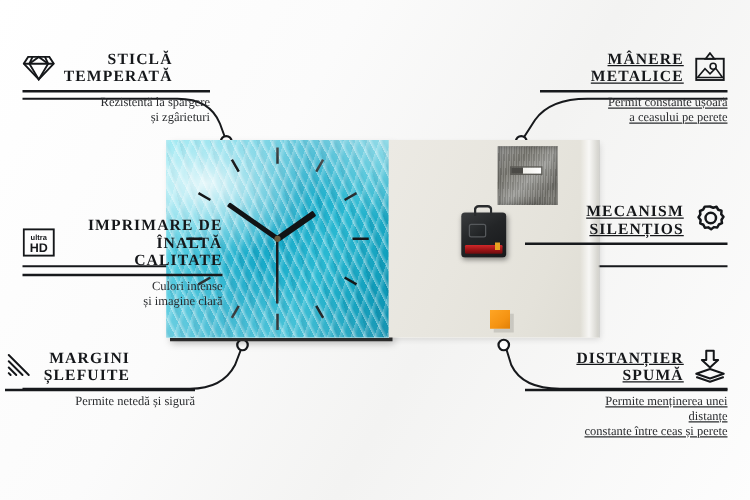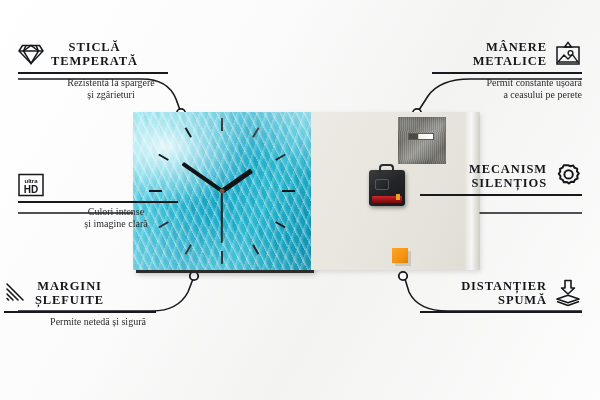--- a/index.html
+++ b/index.html
@@ -109,23 +109,23 @@
     font-family: "Liberation Serif", serif;
     font-weight: bold; font-size: 12.5px; line-height: 14px;
     letter-spacing: .9px; color: #15171a; white-space: pre-line;
   }
   .feat-rule { height: 1.5px; background:#17191c; margin: 4px 0 3px; }
   .feat-sub {
     font-family: "Liberation Serif", serif;
     font-size: 10px; line-height: 12px; color:#2a2c2f; white-space: pre-line; margin-left: 36px;
   }
   .left  .feat-head { justify-content: flex-start; }
-  .left  .feat-title, .left  .feat-sub { text-align: center; }
+  .left  .feat-title, .left  .feat-sub { text-align: right; }
   .right .feat-head { justify-content: flex-end; flex-direction: row; }
-  .right .feat-title, .right .feat-sub { text-align: right; }
+  .right .feat-title, .right .feat-sub { text-align: right; text-decoration: underline; }
   .icon { flex: 0 0 auto; display:block;text-decoration:underline; }
   .icon svg { display:block; }
 
   #f-sticla   { left: 18px;  top: 40px;  width: 150px; }
   #f-hd       { left: 18px;  top: 173px; width: 160px; }
   #f-margini  { left: 4px;  top: 279px; width: 152px; }
   #f-manere   { left: 432px; top: 40px;  width: 150px; }
   #f-mecanism { left: 420px; top: 162px; width: 162px; }
   #f-distant  { left: 420px; top: 279px; width: 162px; }
 </style>
@@ -213,20 +213,22 @@
 
   <div class="feature left" id="f-hd">
     <div class="feat-head">
       <span class="icon">
         <svg width="26" height="24" viewBox="0 0 26 24">
           <rect x="1" y="1.5" width="24" height="21" fill="none" stroke="#15171a" stroke-width="1.5"></rect>
           <text x="13" y="10" font-family="Liberation Sans, sans-serif" font-size="6" font-weight="bold" text-anchor="middle" fill="#15171a">ultra</text>
           <text x="13" y="19.5" font-family="Liberation Sans, sans-serif" font-size="10" font-weight="bold" text-anchor="middle" fill="#15171a">HD</text>
         </svg>
       </span>
+      <span class="feat-title">IMPRIMARE DE
+ÎNALTĂ CALITATE</span>
     </div>
     <div class="feat-rule"></div>
     <div class="feat-sub">Culori intense
 și imagine clară</div>
   </div>
 
   <div class="feature left" id="f-margini">
     <div class="feat-head">
       <span class="icon">
         <svg width="24" height="22" viewBox="0 0 24 22">
@@ -289,15 +291,17 @@
         <svg width="28" height="28" viewBox="0 0 28 28">
           <g fill="none" stroke="#15171a" stroke-width="1.6" stroke-linejoin="round">
             <path d="M11 1.5 H17 V9 H20.5 L14 15 L7.5 9 H11 Z"></path>
             <path d="M14 16.2 L25 20 L14 23.8 L3 20 Z"></path>
             <path d="M3 22.6 L14 26.4 L25 22.6"></path>
           </g>
         </svg>
       </span>
     </div>
     <div class="feat-rule"></div>
+    <div class="feat-sub">Permite menținerea unei distanțe
+constante între ceas și perete</div>
   </div>
 
 </div>
 
 </body></html>

